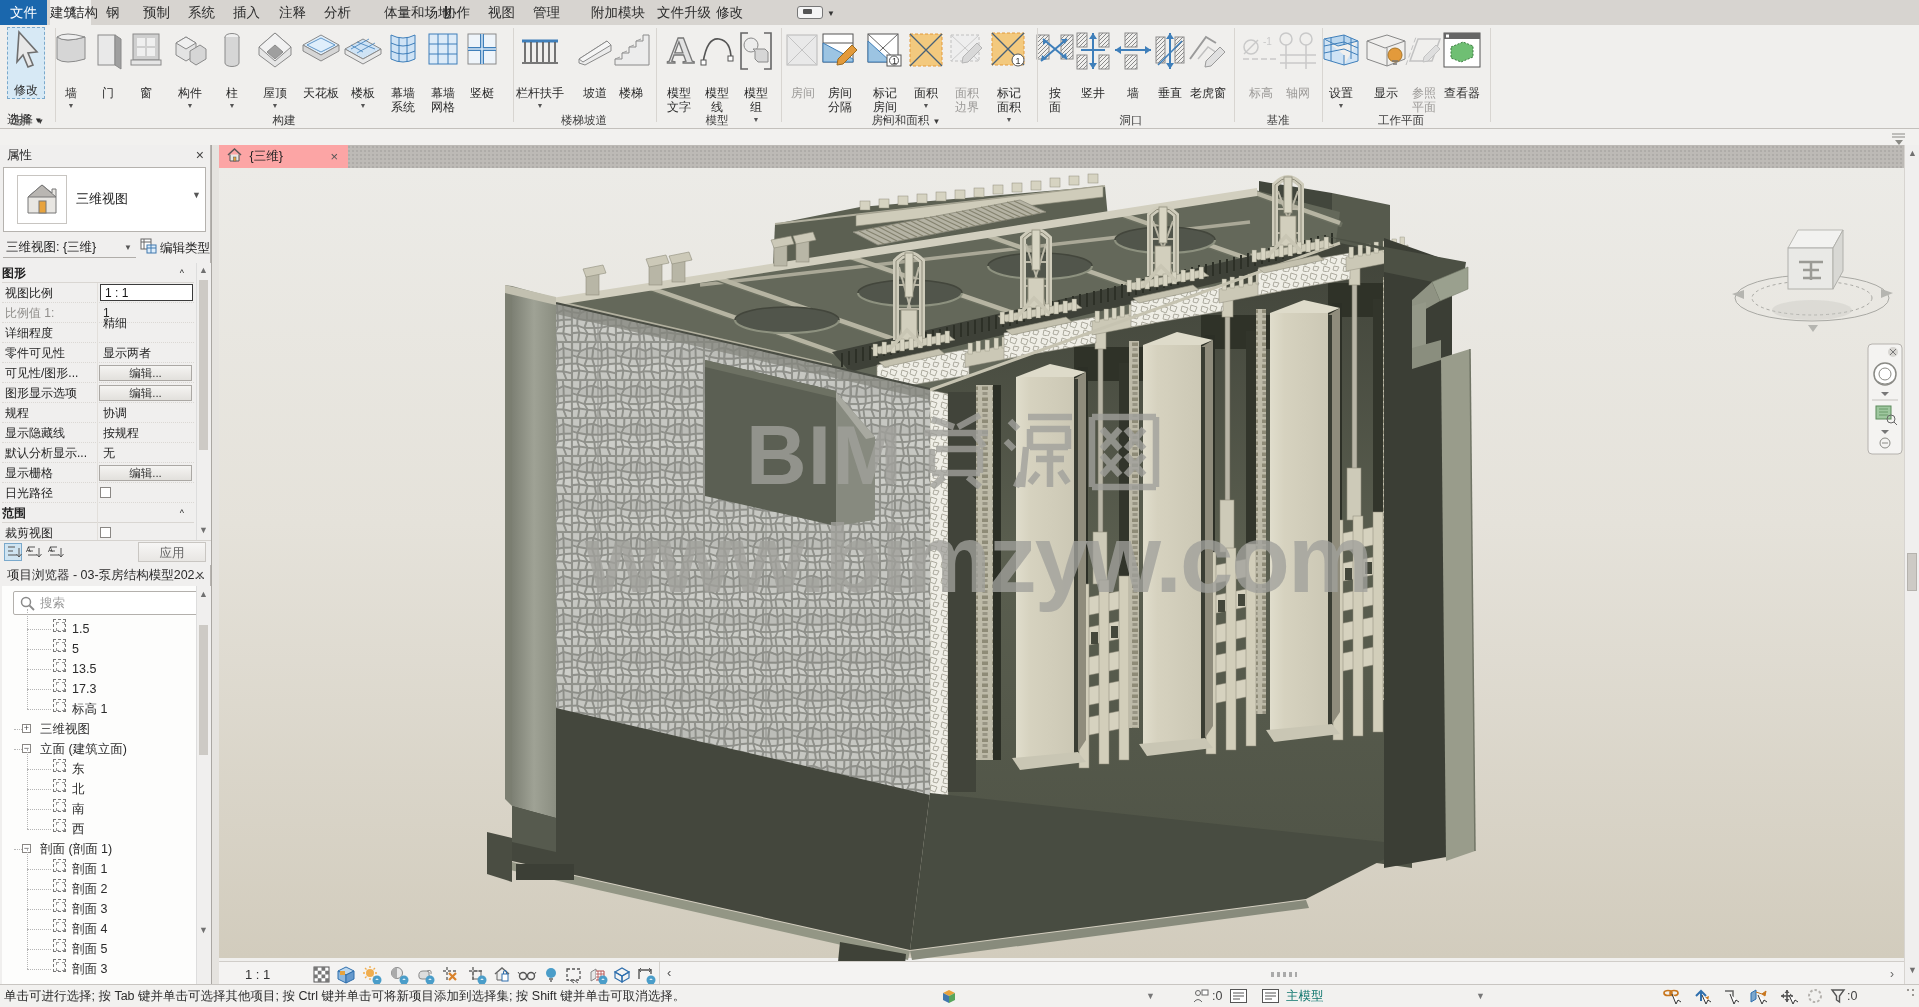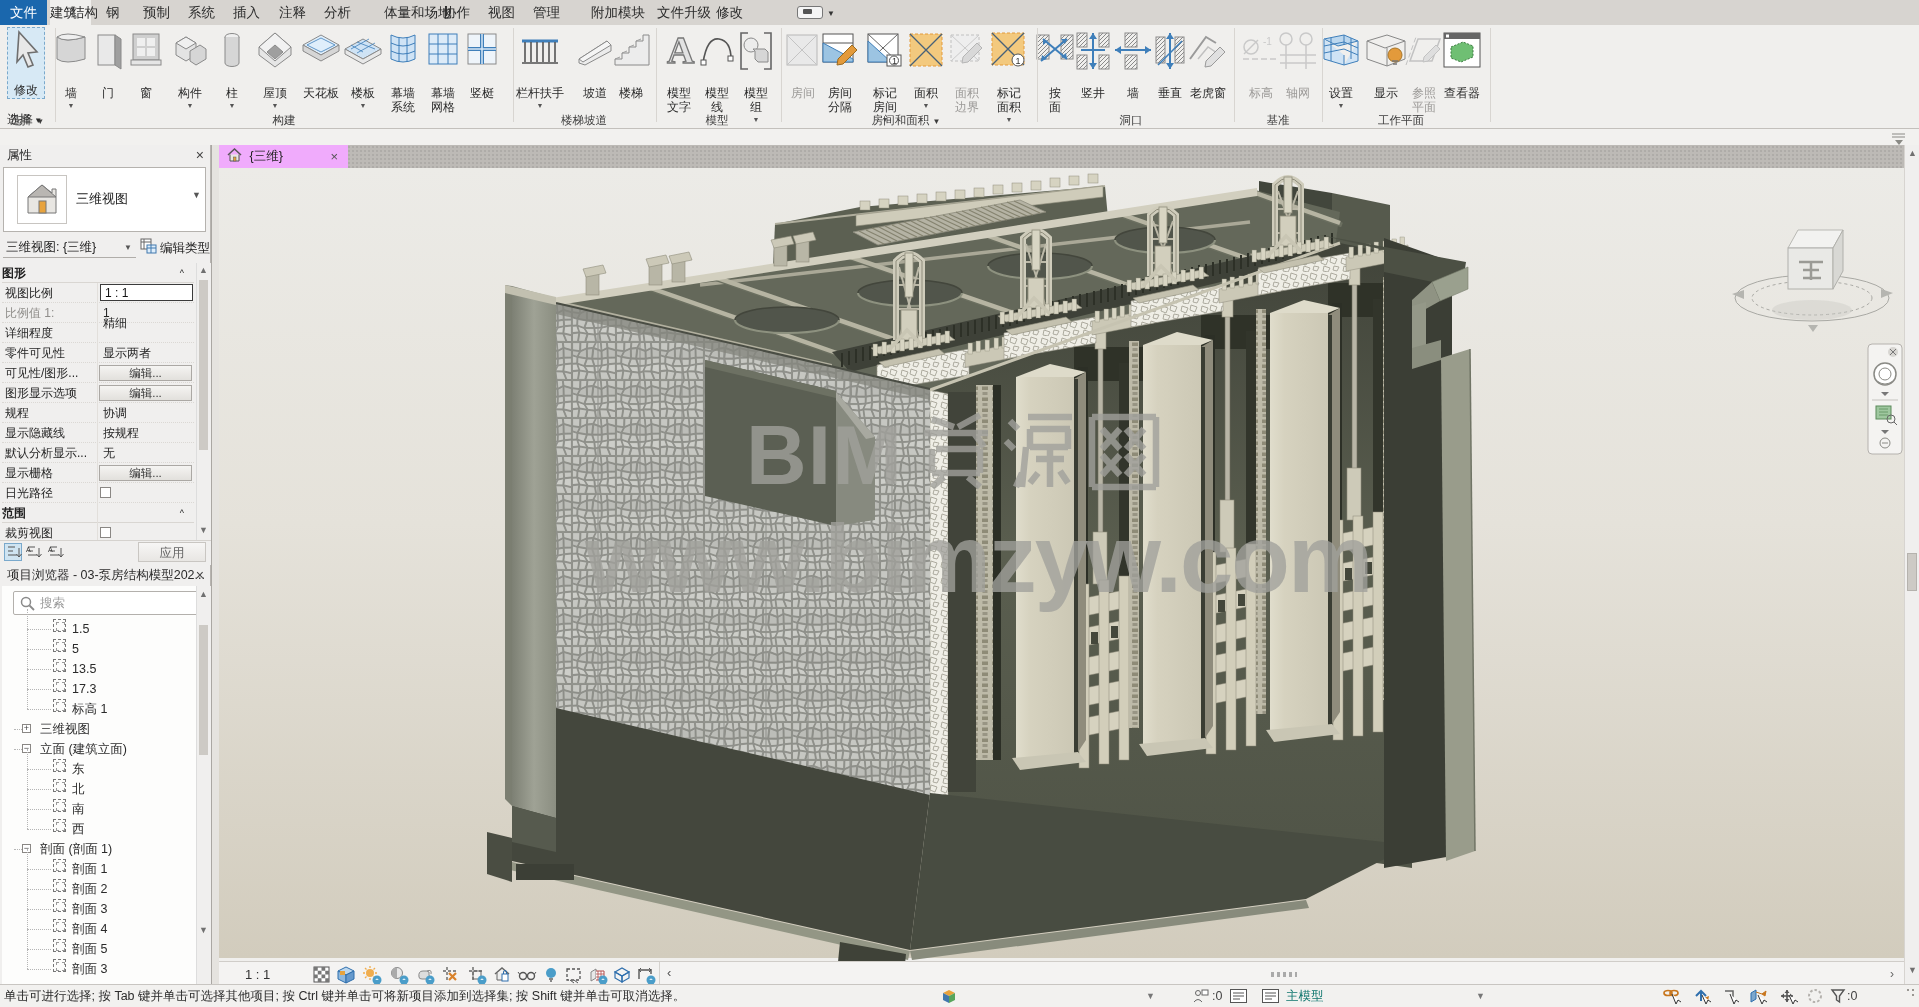--- a/index.html
+++ b/index.html
@@ -23,21 +23,21 @@
 .prow .pl{position:absolute;left:3px;top:0;white-space:nowrap}
 .pbtn{position:absolute;left:99px;top:2px;width:93px;height:16px;background:linear-gradient(#f5f4f2,#e2e0dc);border:1px solid #aba8a4;font-size:11.5px;color:#333;text-align:center;line-height:14px}
 .phead{position:absolute;left:2px;width:192px;height:20px;font-size:12px;font-weight:bold;color:#222;line-height:20px;border-bottom:1px solid #d9d6d2}
 .rowline{border-bottom:1px dotted #dbd8d4}
 .trow{position:absolute;left:0;width:190px;height:20px;font-size:12.5px;color:#2a2a2a;line-height:20px;white-space:nowrap}
 .ticon{position:absolute;top:3px;width:13px;height:13px;border:1px dashed #777;background:#fcfcfb}
 .ticon:before{content:"";position:absolute;left:2px;top:2px;width:7px;height:7px;border:1px dashed #999}
 .pm{position:absolute;top:5px;width:9px;height:9px;border:1px solid #8a8784;background:#fff;font-size:9px;line-height:7px;text-align:center;color:#444}
 #optbar{position:absolute;left:0;top:129px;width:1919px;height:16px;background:#f2f1ef}
 #tabstrip{position:absolute;left:219px;top:145px;width:1685px;height:23px;background:#bdbab6;background-image:radial-gradient(#aeaba7 0.7px,transparent 0.8px);background-size:4px 4px}
-#doctab{position:absolute;left:219px;top:145px;width:129px;height:23px;background:#f0abfc;font-size:12.5px;color:#222;line-height:23px}
+#doctab{position:absolute;left:219px;top:145px;width:129px;height:23px;background:#fca5a5;font-size:12.5px;color:#222;line-height:23px}
 #viewport{position:absolute;left:219px;top:168px;width:1685px;height:793px;overflow:hidden}
 #vctrl{position:absolute;left:219px;top:961px;width:1685px;height:23px;background:#f4f3f2;border-top:1px solid #d0cdc9}
 #statusbar{position:absolute;left:0;top:984px;width:1919px;height:23px;background:#f2f1ef;border-top:1px solid #c8c5c1;font-size:12.5px;color:#2b2b2b;line-height:22px}
 #vscroll{position:absolute;left:1904px;top:145px;width:15px;height:839px;background:#f0efee;border-left:1px solid #d7d4d0}
 .sarrow{position:absolute;left:3px;font-size:9px;color:#707070}
 </style></head><body>
 <div id="app">
 <div id="menubar">
       <div class="mtab act" style="left:50px;width:41px">建筑</div>
       <div class="mtab" style="left:71px;width:90px">结构</div>

